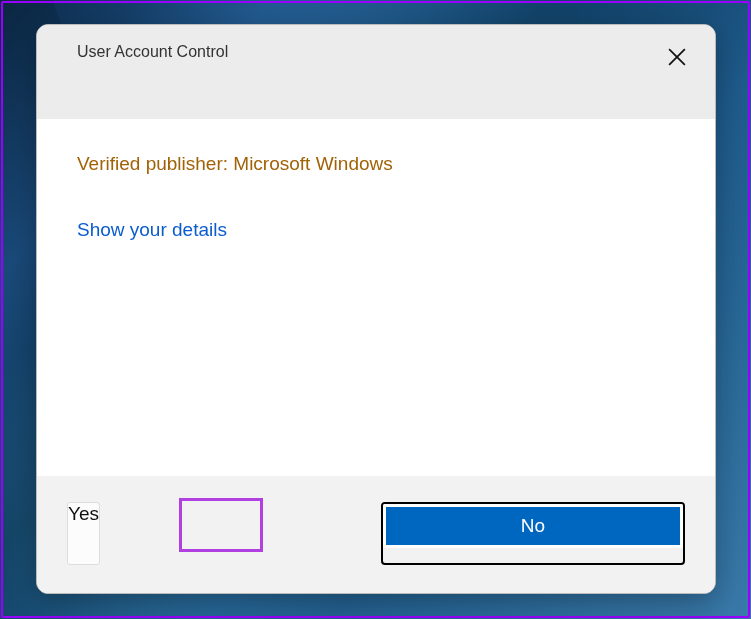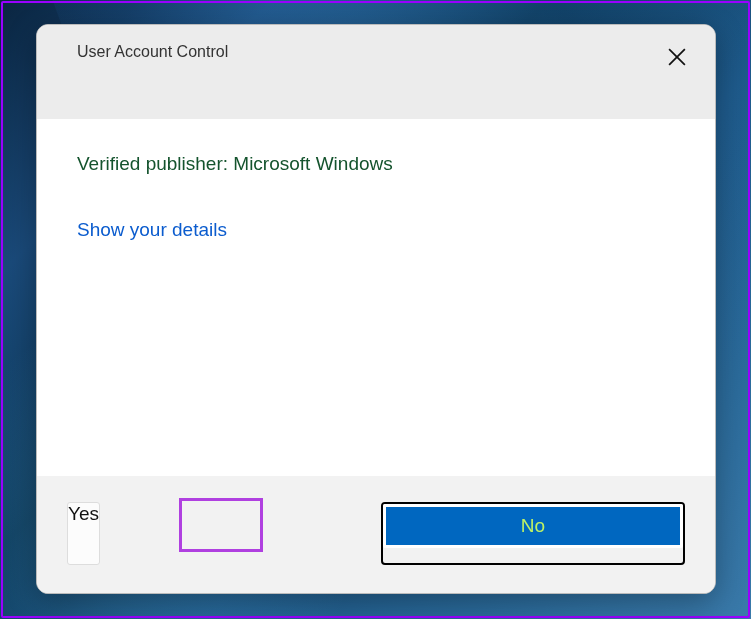--- a/index.html
+++ b/index.html
@@ -158,21 +158,21 @@
       margin: -3px 0 0 -3px;
       border-radius: 50%;
       background: #888;
     }
     .app-name {
       font-size: 24px;
       color: #111;
     }
     .publisher {
       font-size: 19px;
-      color: #14532d;
+      color: #a16207;
       margin-bottom: 44px;
     }
     .details-link {
       font-size: 19px;
       color: #0b5cce;
       cursor: pointer;
     }
     .footer {
       background: #f2f2f2;
       padding: 26px 30px 28px 30px;
@@ -209,21 +209,21 @@
       flex: 1;
       border: 2px solid #000;
       border-radius: 4px;
       padding: 0;
     }
     .btn-no {
       width: 100%;
       height: 44px;
       background: #0067c0;
       border: 3px solid #fff;
-      color: #bef264;
+      color: #ffffff;
       font-size: 19px;
       font-family: inherit;
       cursor: pointer;
       border-radius: 2px;
       display: flex;
       align-items: center;
       justify-content: center;
     }
   </style>
 </head>

